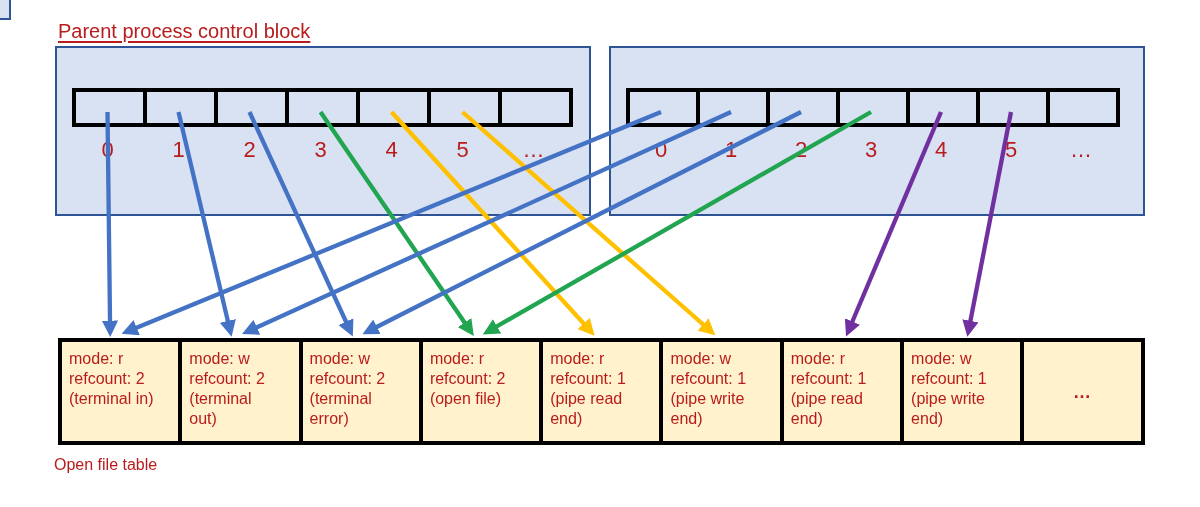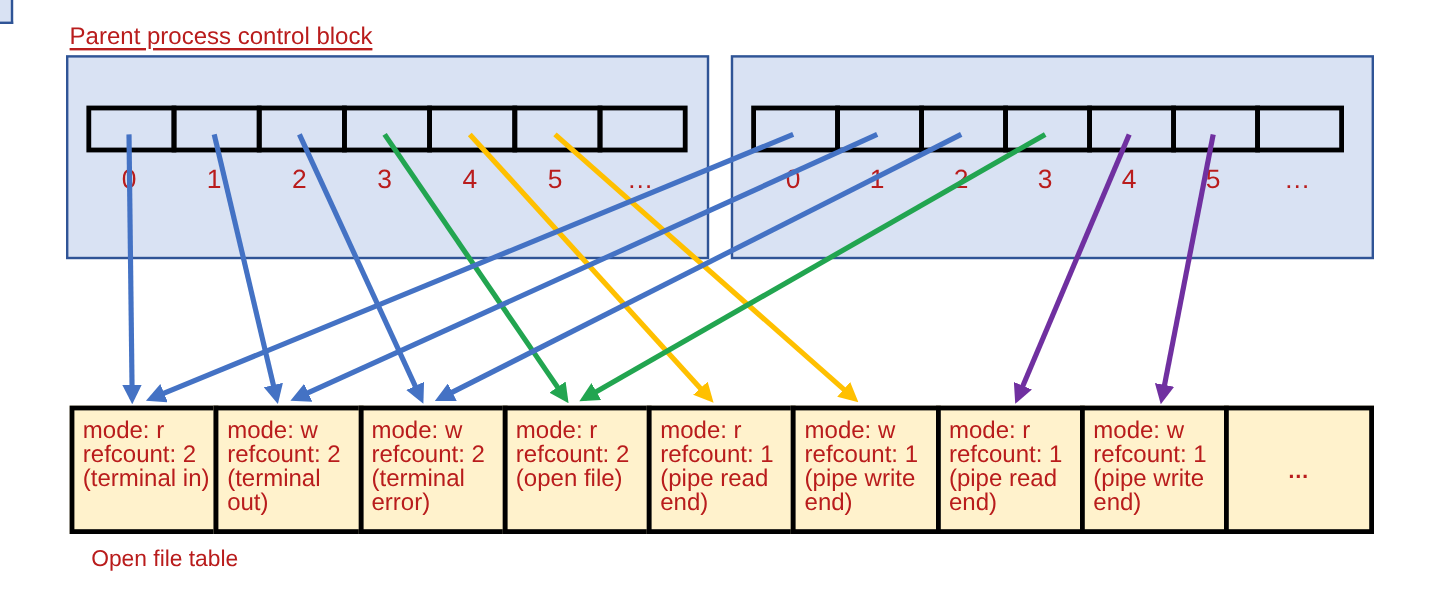--- a/index.html
+++ b/index.html
@@ -61,32 +61,32 @@
   .oft {
     position: absolute; left: 58px; top: 338px;
     display: flex;
   }
   .oft-cell {
     width: 124.3px; height: 107px;
     background: var(--table-fill, #FFF2CC);
     border: 4px solid #000;
     box-sizing: border-box;
     padding: 7px 2px 0 7px;
-    font-size: 20px;
+    font-size: 16px;
     line-height: 20px;
     white-space: pre-line;
   }
   .oft-cell + .oft-cell { margin-left: -4px; }
   .oft-cell.dots {
     display: flex; align-items: center; justify-content: center;
     padding: 0; font-size: 18px; font-weight: bold; letter-spacing: 1px;
   }
   .oft-caption {
-    position: absolute; left: 76px; top: 456px;
-    font-size: 19px;
+    position: absolute; left: 54px; top: 456px;
+    font-size: 16px;
   }
   #arrow-layer {
     position: absolute; left: 0; top: 0;
     pointer-events: none;
   }
 </style>
 </head>
 <body>
 
 <div class="canvas">

